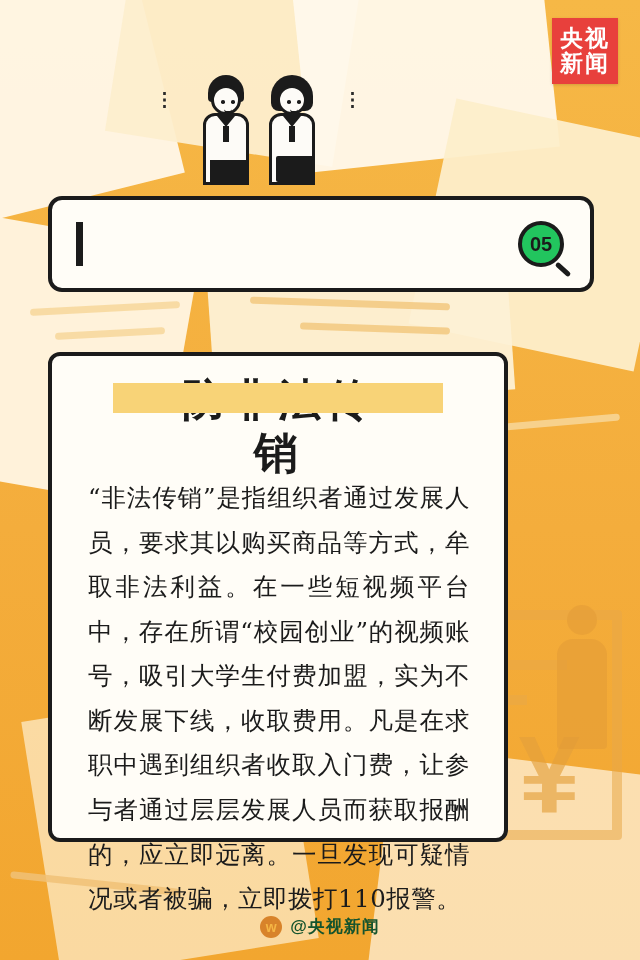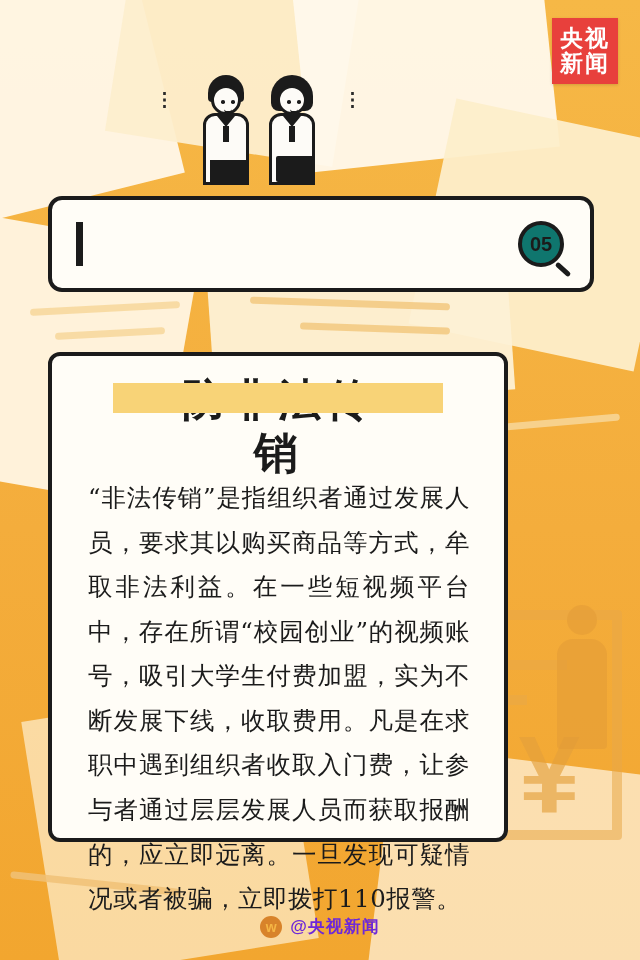--- a/index.html
+++ b/index.html
@@ -309,21 +309,21 @@
     height: 46px;
     border: 4px solid #1b1b1b;
     border-radius: 50%;
     box-sizing: border-box;
     display: flex;
     align-items: center;
     justify-content: center;
     font-size: 20px;
     font-weight: bold;
     color: #1b1b1b;
-    background: #0f766e;
+    background: #22c55e;
   }
   .badge::after {
     content: "";
     position: absolute;
     right: -12px;
     bottom: -9px;
     width: 18px;
     height: 5px;
     background: #1b1b1b;
     border-radius: 3px;
@@ -399,21 +399,21 @@
     background: #d8832a;
     color: #f5b544;
     font-size: 14px;
     display: flex;
     align-items: center;
     justify-content: center;
     font-weight: bold;
   }
   .footer-text {
     font-size: 17px;
-    color: #6d28d9;
+    color: #14532d;
     font-weight: bold;
     letter-spacing: 1px;
   }
 </style>
 </head>
 <body>
 
 <div class="bg">
   <div class="bg-base"></div>
   <div class="paper p1"></div>

